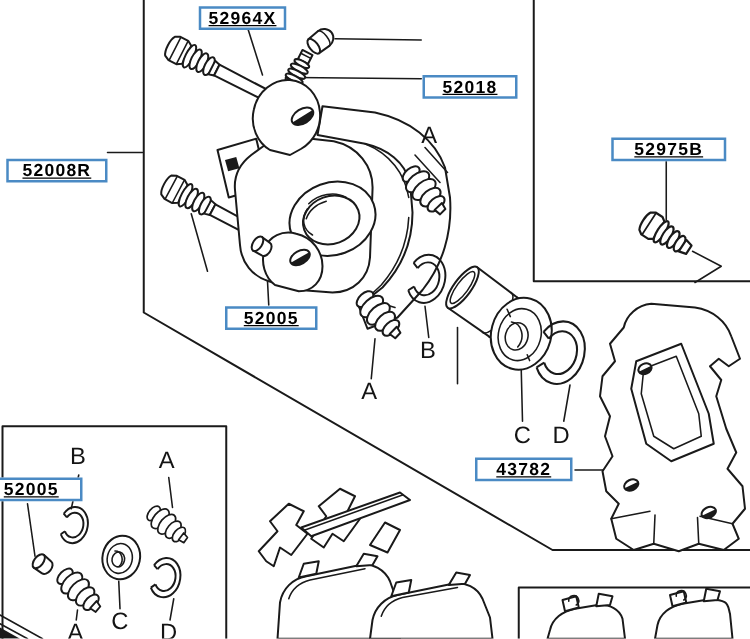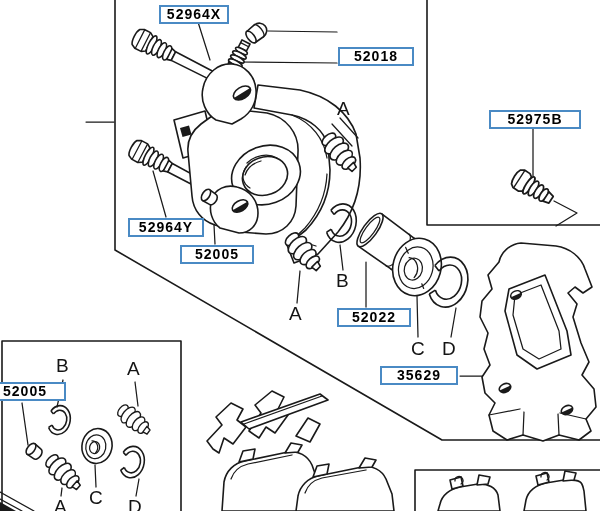--- a/index.html
+++ b/index.html
@@ -5,21 +5,21 @@
   html,body{margin:0;padding:0;background:#fff}
   .stage{position:relative;width:600px;height:511px;background:#fff;overflow:hidden;
          font-family:"Liberation Sans",sans-serif}
   .stage svg{position:absolute;left:0;top:0}
   .ln{fill:none;stroke:#1a1a1a;stroke-width:1.6;stroke-linecap:round;stroke-linejoin:round}
   .tn{fill:none;stroke:#1a1a1a;stroke-width:1.25;stroke-linecap:round;stroke-linejoin:round}
   .wf{fill:#ffffff;stroke:#1a1a1a;stroke-width:1.6;stroke-linejoin:round}
   .dk{fill:#1a1a1a;stroke:none}
   .plabel{position:absolute;box-sizing:border-box;border:2px solid #4a8ac4;background:#fff;
           color:#000;font:700 14px/15px "Liberation Sans",sans-serif;letter-spacing:1px;
-          text-align:center;white-space:nowrap;cursor:pointer}
+          text-align:center;text-decoration:underline;white-space:nowrap;cursor:pointer}
   .letter{position:absolute;color:#141414;font:400 19px/20px "Liberation Sans",sans-serif}
 </style>
 </head>
 <body>
 
 <div class="stage">
 
 <svg width="600" height="511" viewBox="0 0 600 511">
   <defs>
     <g id="bellows">
@@ -227,26 +227,25 @@
     <path class="wf" d="M477,485 L479,475 L490,477 L488,484 Z"></path>
     <path class="tn" d="M455,481 a4,4 0 1 1 6,3"></path>
     <path class="wf" d="M526,500 C528,491 536,485 546,483 L564,480 C584,479 582,484 584,491 L586,511 L524,511 Z"></path>
     <path class="wf" d="M538,485 L536,476 L547,473 L549,482 Z"></path>
     <path class="wf" d="M563,481 L565,471 L576,473 L574,480 Z"></path>
     <path class="tn" d="M541,477 a4,4 0 1 1 6,3"></path>
   </g>
 </svg>
 
 <div class="plabel" style="left:159px;top:5px;width:70px">52964X</div>
-<div class="plabel" style="left:338px;top:47px;width:76px">52018</div>
+<div class="plabel" style="left:338px;top:60px;width:76px">52018</div>
+<div class="plabel" style="left:5px;top:127px;width:81px">52008R</div>
 <div class="plabel" style="left:489px;top:110px;width:92px">52975B</div>
-<div class="plabel" style="left:128px;top:218px;width:76px">52964Y</div>
 <div class="plabel" style="left:180px;top:245px;width:74px">52005</div>
-<div class="plabel" style="left:337px;top:308px;width:74px">52022</div>
-<div class="plabel" style="left:380px;top:366px;width:78px">35629</div>
+<div class="plabel" style="left:380px;top:366px;width:78px">43782</div>
 <div class="plabel" style="left:-16px;top:382px;width:82px">52005</div>
 
 <div class="letter" style="left:337px;top:99px">A</div>
 <div class="letter" style="left:289px;top:304px">A</div>
 <div class="letter" style="left:336px;top:271px">B</div>
 <div class="letter" style="left:411px;top:339px">C</div>
 <div class="letter" style="left:442px;top:339px">D</div>
 <div class="letter" style="left:56px;top:356px">B</div>
 <div class="letter" style="left:127px;top:359px">A</div>
 <div class="letter" style="left:54px;top:497px">A</div>

